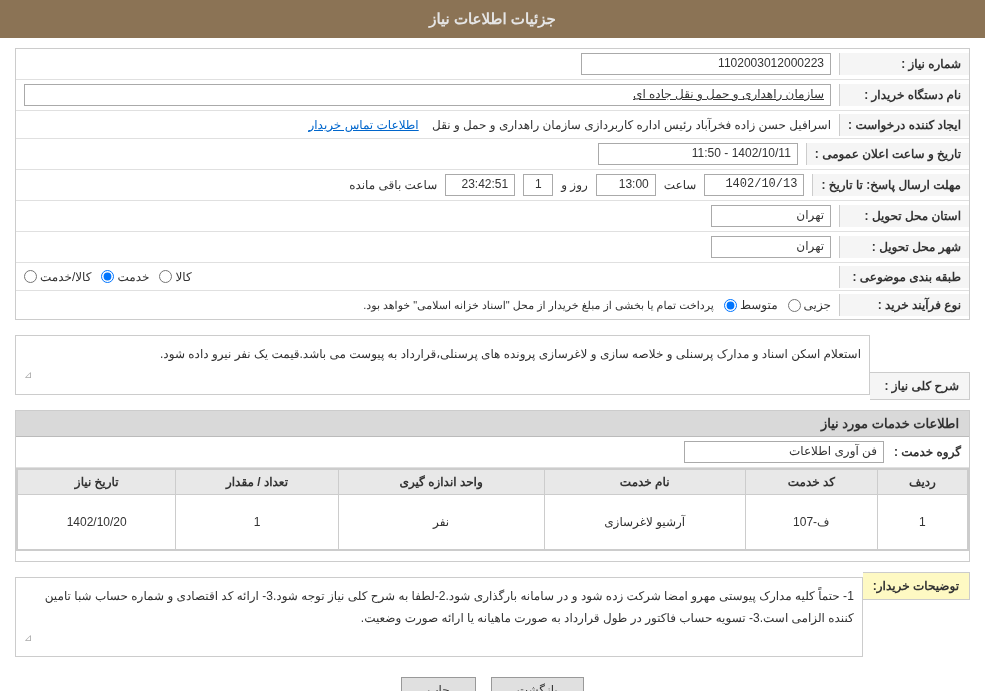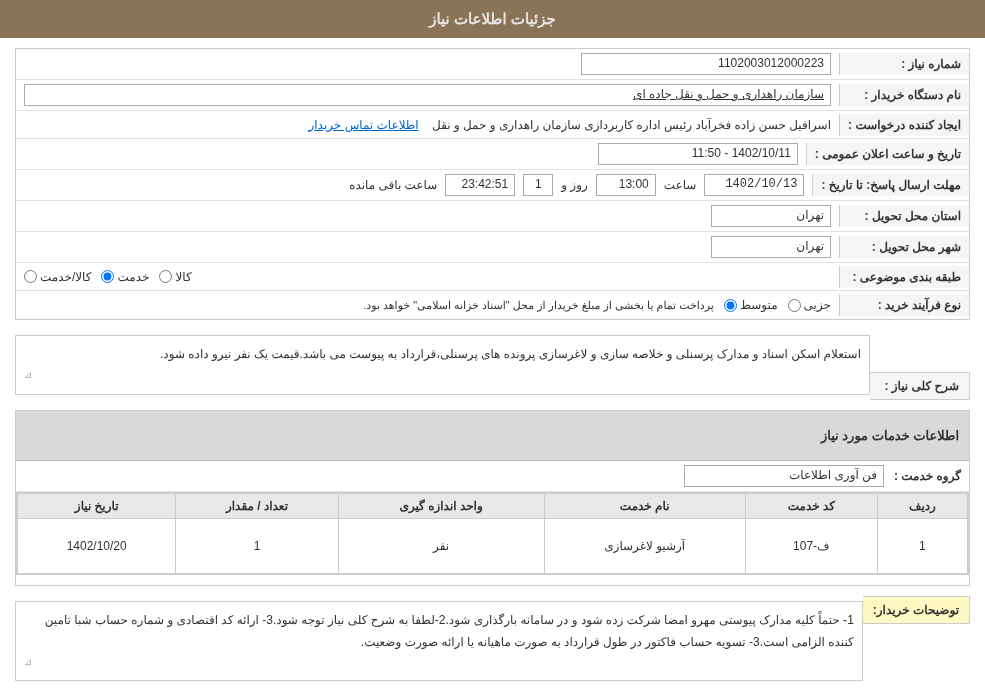--- a/index.html
+++ b/index.html
@@ -89,21 +89,21 @@
       gap: 10px;
       flex-direction: row-reverse;
     }
     .radio-item {
       display: flex;
       align-items: center;
       gap: 3px;
     }
     .section-title {
       background: #d9d9d9;
-      padding: 17px 10px;
+      padding: 5px 10px;
       font-weight: bold;
       font-size: 13px;
       border-bottom: 1px solid #bbb;
     }
     .description-box {
       border: 1px solid #ccc;
       padding: 8px;
       margin: 5px 0;
       background: #fff;
       min-height: 60px;

